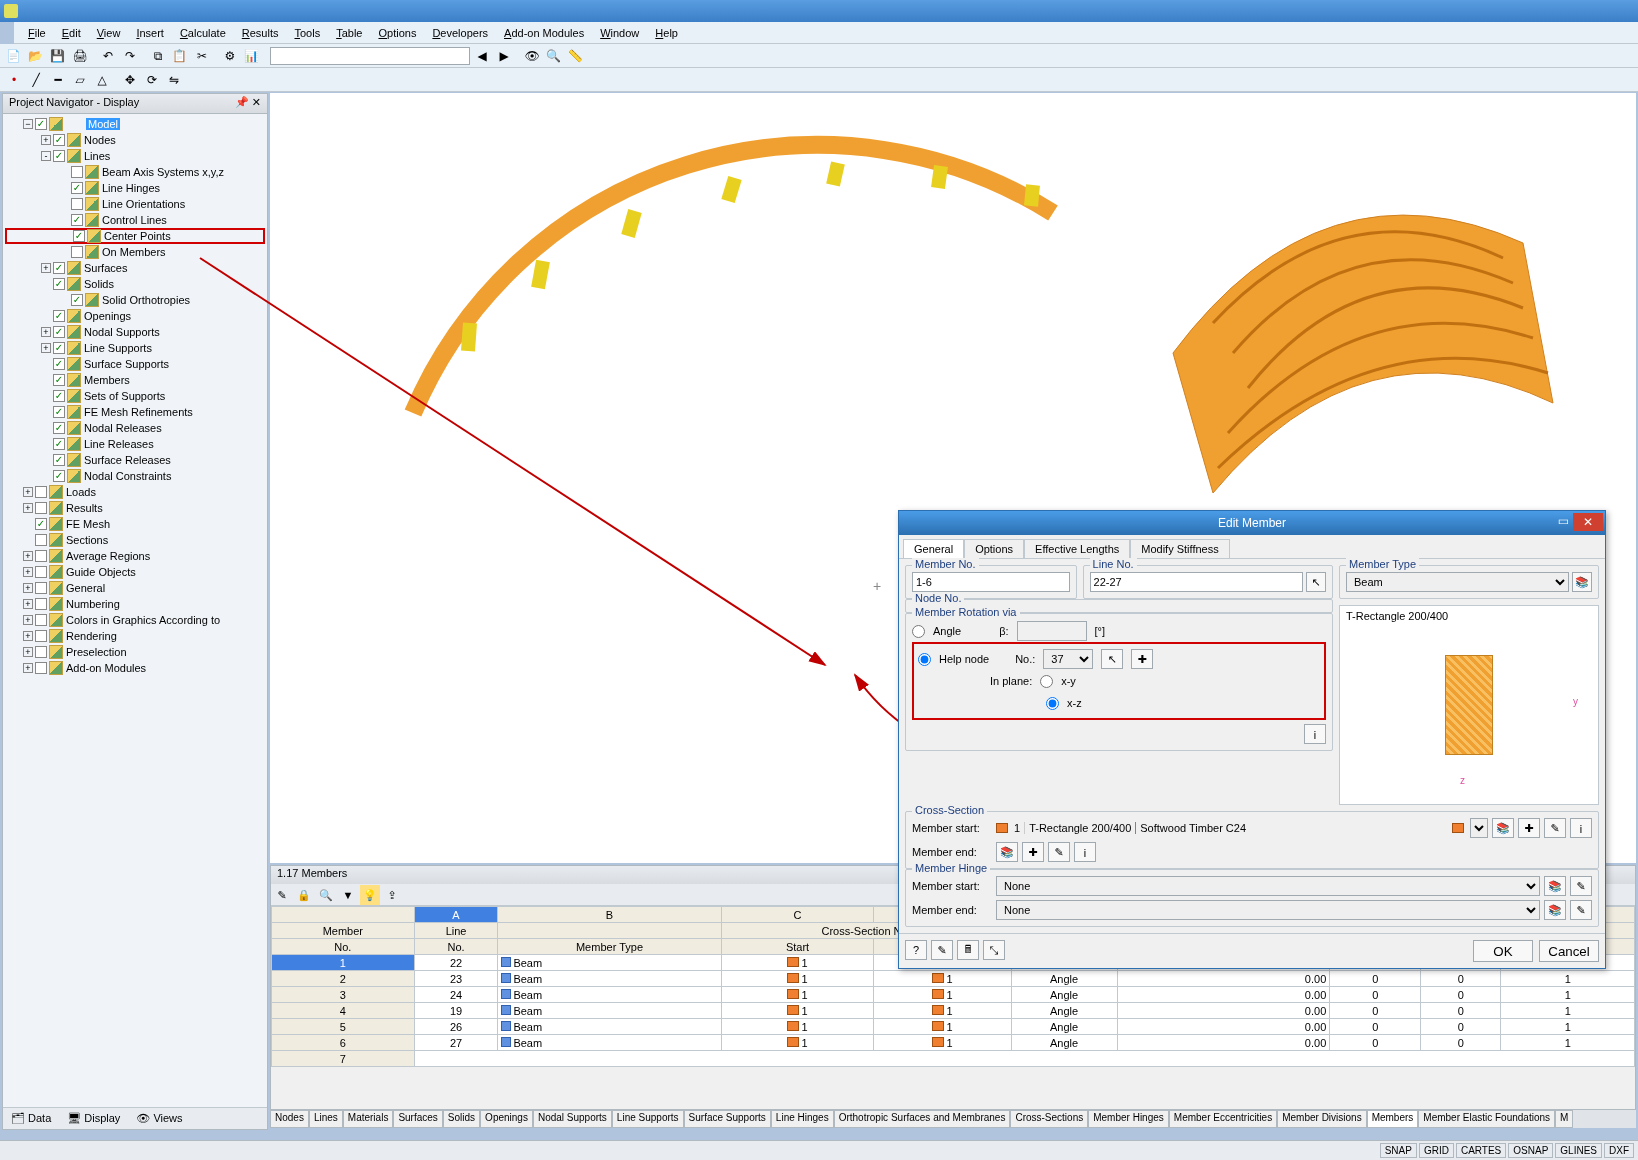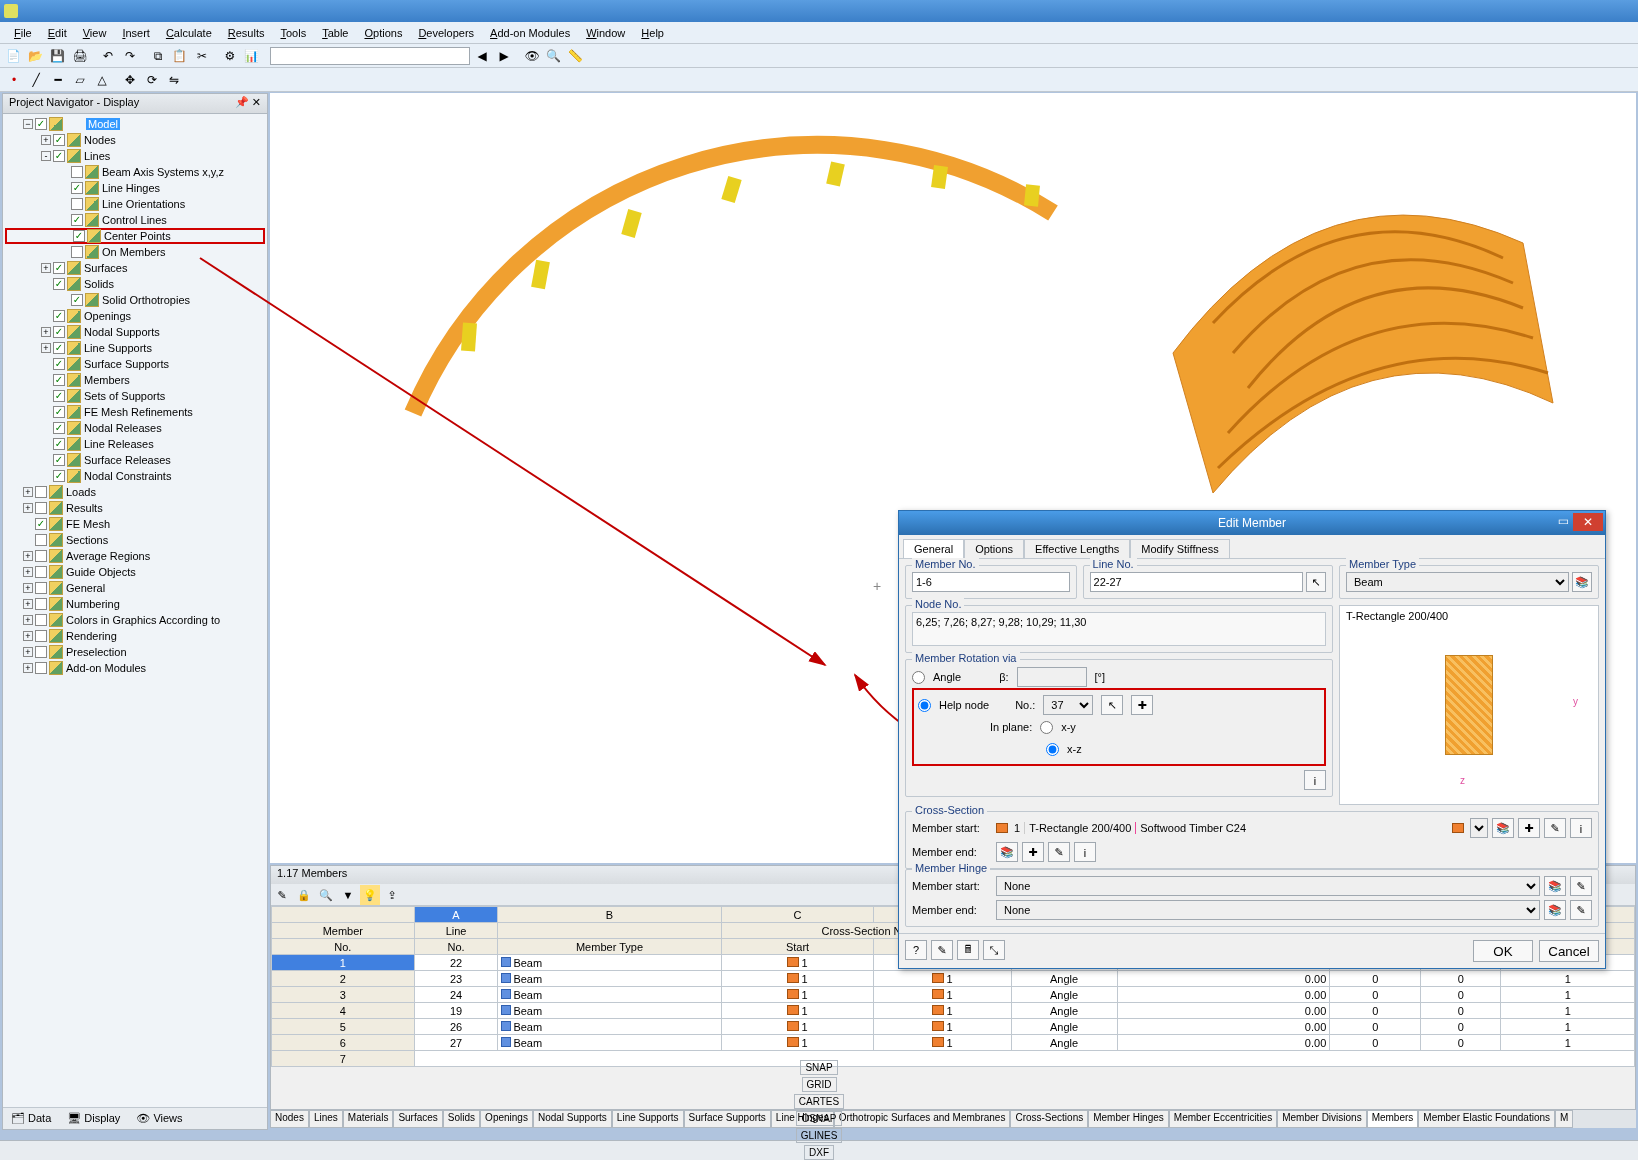--- a/index.html
+++ b/index.html
@@ -3,21 +3,21 @@
 <meta charset="utf-8">
 <style>
 * { box-sizing: border-box; margin: 0; padding: 0; }
 body { font-family: "Segoe UI", Tahoma, sans-serif; font-size: 11px; background: #b0c4de; overflow: hidden; width: 1638px; height: 1160px; position: relative; }
 
 
 .titlebar { height: 22px; background: linear-gradient(#5a9de0, #3b7fc8); display: flex; align-items: center; padding: 0 4px; }
 .titlebar .icon { width: 14px; height: 14px; background: #e0e060; border-radius: 2px; }
 
 
-.menubar { height: 22px; background: #e8f0f8; display: flex; align-items: center; padding: 0 6px; border-bottom: 1px solid #c0c8d0; }
+.menubar { height: 22px; background: #e8f0f8; display: flex; align-items: center; padding: 0 6px; border-bottom: 1px solid #c0c8d0; margin-left: 14px; }
 .menubar span { padding: 0 8px; cursor: default; }
 .menubar span u { text-decoration: underline; }
 
 
 .toolbar { height: 24px; background: #e8f0f8; display: flex; align-items: center; padding: 0 4px; border-bottom: 1px solid #c0c8d0; gap: 2px; }
 .tb-btn { width: 20px; height: 20px; display: inline-flex; align-items: center; justify-content: center; font-size: 12px; }
 .tb-sep { width: 4px; }
 .tb-combo { width: 200px; height: 18px; border: 1px solid #a0a8b0; background: #fff; }
 
 
@@ -54,32 +54,32 @@
 .grid td.rowhdr { background: #f0ece0; }
 .grid td.rowhdr.sel { background: #4080e0; color: #fff; }
 .grid td.typecol { text-align: left; }
 .colicon { display: inline-block; width: 12px; height: 10px; background: #f08030; border: 1px solid #a05010; margin-right: 2px; }
 .colicon.blue { width: 10px; background: #6090e0; border-color: #3060b0; }
 
 .bottom-tabs { position: absolute; left: 270px; bottom: 32px; right: 2px; height: 18px; display: flex; background: #e0e4e8; font-size: 10px; overflow: hidden; }
 .btab { padding: 1px 4px; border: 1px solid #b0b8c0; background: #f0f0f0; white-space: nowrap; }
 .btab.active { background: #fff; }
 
-.status-bar { position: absolute; left: 0; right: 0; bottom: 0; height: 20px; background: #e8ecf0; border-top: 1px solid #b0b8c0; display: flex; justify-content: flex-end; align-items: center; padding: 0 14px; gap: 2px; flex-direction: column; }
+.status-bar { position: absolute; left: 0; right: 0; bottom: 0; height: 20px; background: #e8ecf0; border-top: 1px solid #b0b8c0; display: flex; justify-content: flex-end; align-items: center; padding: 0 4px; gap: 2px; }
 .status-item { border: 1px solid #b0b8c0; padding: 1px 4px; font-size: 10px; }
 
 
 .dialog { position: absolute; left: 898px; top: 510px; width: 708px; background: #f0f0f0; border: 1px solid #2b6fb0; box-shadow: 2px 2px 6px rgba(0,0,0,0.3); }
 .dlg-title { height: 24px; background: linear-gradient(#4a9ce8, #2b6fb0); color: #fff; display: flex; align-items: center; justify-content: center; position: relative; font-size: 12px; }
 .dlg-close { position: absolute; right: 2px; top: 2px; width: 30px; height: 18px; background: #d04030; color: #fff; text-align: center; line-height: 18px; }
 .dlg-tabs { display: flex; background: #f0f0f0; border-bottom: 1px solid #c0c8d0; padding: 4px 4px 0 4px; }
 .dlg-tab { padding: 3px 10px; border: 1px solid #c0c8d0; border-bottom: none; background: #f0f0f0; font-size: 11px; }
 .dlg-tab.active { background: #fff; }
 .dlg-body { padding: 6px; display: flex; gap: 6px; background: #f0f0f0; }
-.dlg-left { flex: 1; display: flex; flex-direction: column; gap: 6px; }
+.dlg-left { flex: 1; display: flex; flex-direction: column; }
 .dlg-right { width: 260px; display: flex; flex-direction: column; gap: 6px; }
 .grp { border: 1px solid #c0c8d0; border-radius: 2px; padding: 6px; background: #f0f0f0; position: relative; }
 .grp-title { position: absolute; top: -8px; left: 6px; background: #f0f0f0; padding: 0 3px; font-size: 11px; color: #204080; }
 .grp input[type=text], .grp select { width: 100%; height: 20px; border: 1px solid #a0a8b0; padding: 0 3px; font-size: 11px; }
 .row { display: flex; gap: 6px; }
 .row > div { flex: 1; }
 .radio-row { display: flex; align-items: center; gap: 8px; height: 22px; font-size: 11px; }
 .hl2 { border: 2px solid #d00000; padding: 4px; }
 .small-btn { width: 22px; height: 20px; border: 1px solid #a0a8b0; background: #f8f8f8; display: inline-flex; align-items: center; justify-content: center; }
 .dlg-buttons { display: flex; justify-content: space-between; padding: 6px; border-top: 1px solid #c0c8d0; }
@@ -590,21 +590,20 @@
         <div class="grp" style="flex:1.5">
           <div class="grp-title">Line No.</div>
           <div style="display:flex;gap:3px">
             <input type="text" value="22-27" style="">
             <span class="small-btn">↖</span>
           </div>
         </div>
       </div>
       <div class="grp">
         <div class="grp-title">Node No.</div>
-        <div style="height:34px;border:1px solid #c0c8d0;background:#f8f8f8;padding:3px;font-size:11px">6,25; 7,26; 8,27; 9,28; 10,29; 11,30</div>
       </div>
       <div class="grp">
         <div class="grp-title">Member Rotation via</div>
         <div class="radio-row">
           <input type="radio" style="">
           <span>Angle</span>
           <span style="margin-left:30px">β:</span>
           <input type="text" style="width: 70px; background: rgb(240, 240, 240);" disabled="">
           <span>[°]</span>
         </div>

